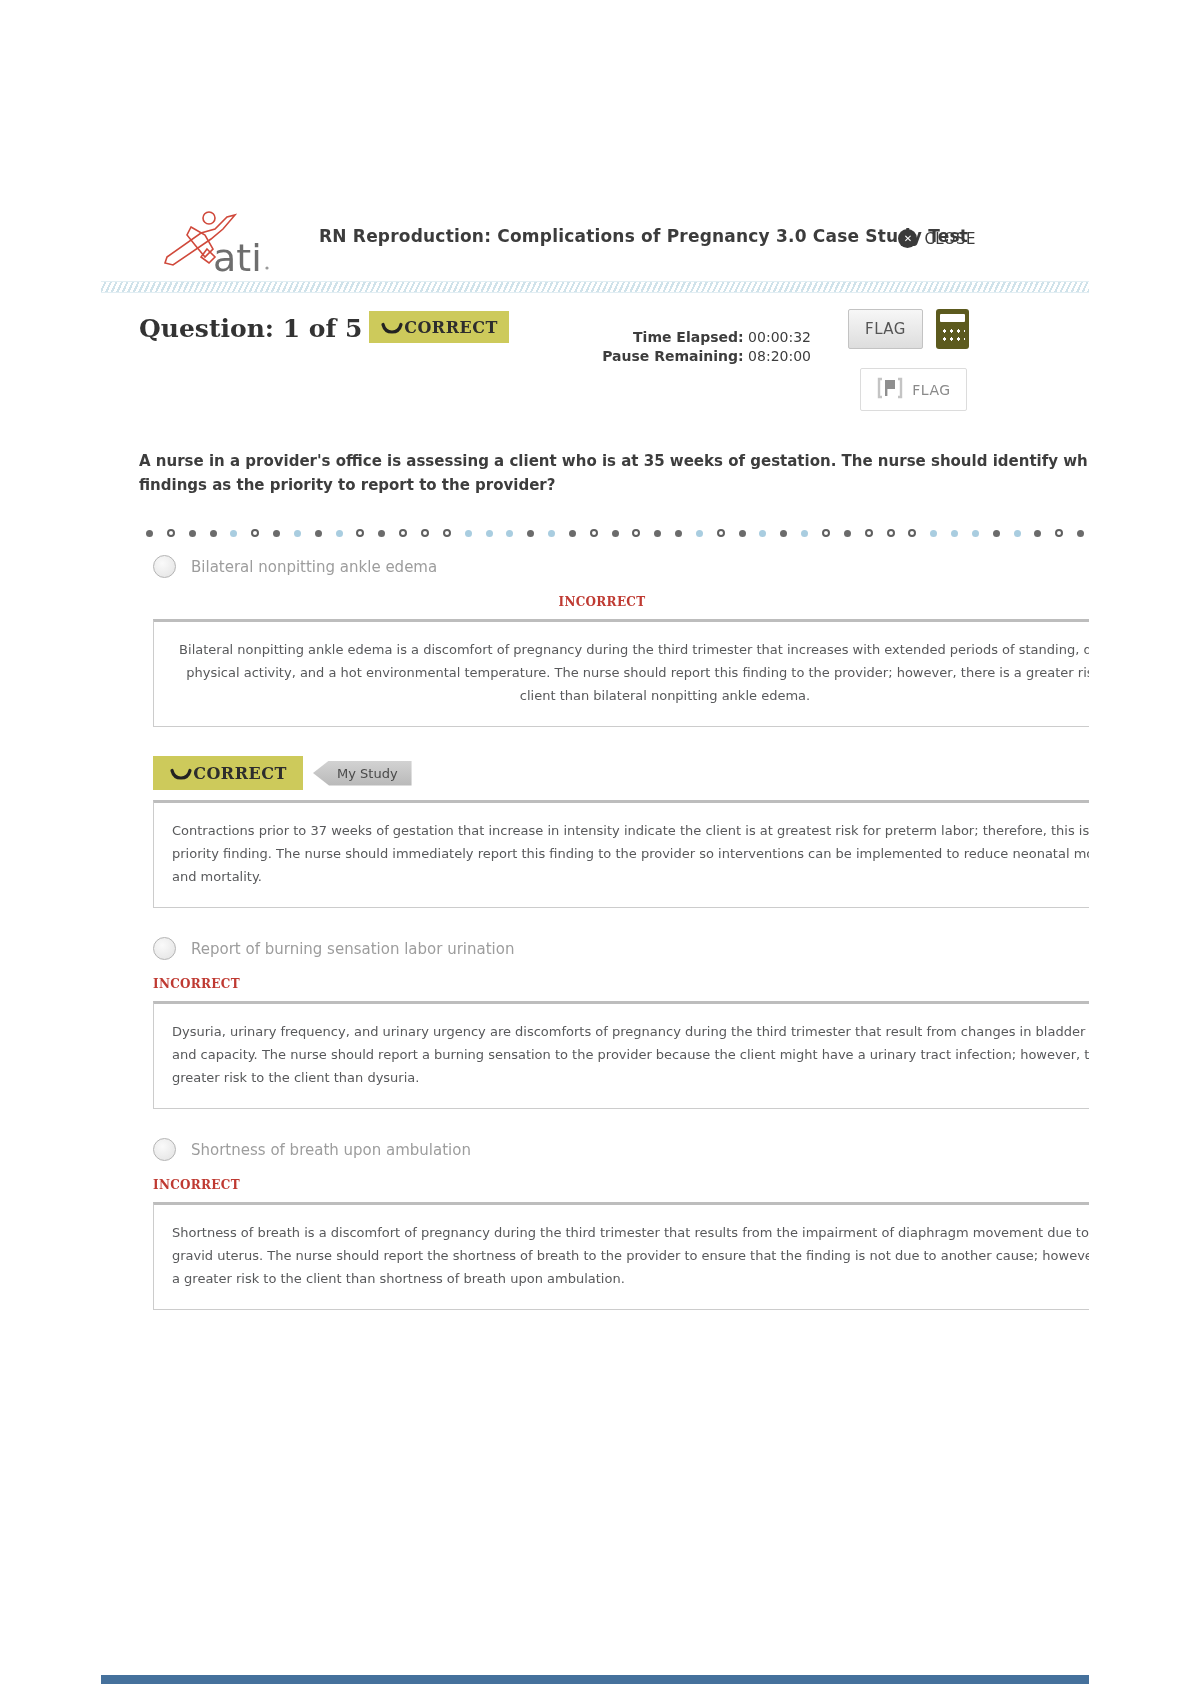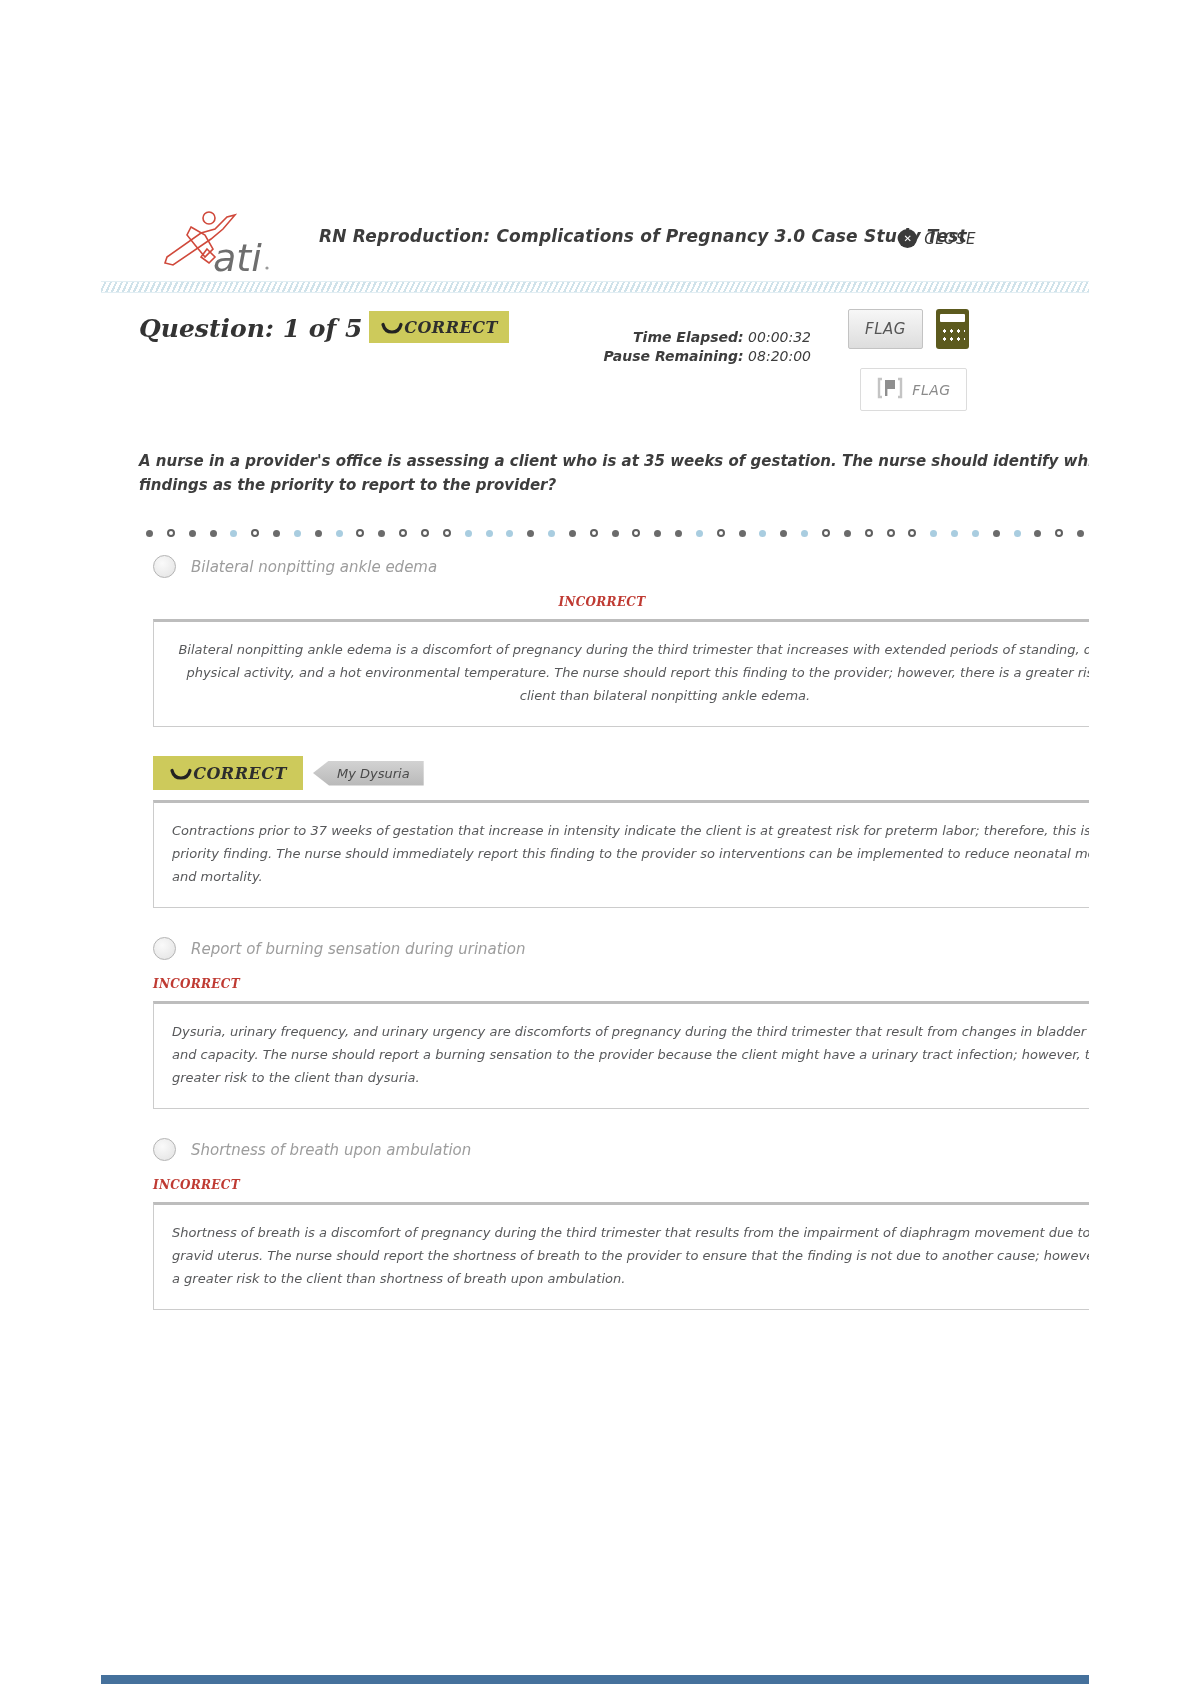--- a/index.html
+++ b/index.html
@@ -1,21 +1,20 @@
 <!DOCTYPE html>
 <html><head>
 <meta charset="utf-8">
 <style>
   * { margin:0; padding:0; box-sizing:border-box; }
   html,body { background:#ffffff; }
   .page {
     position:relative; width:988px; height:1684px; margin:0 auto;
     background:#fff; overflow:hidden;
     font-family:"DejaVu Sans","Liberation Sans",sans-serif;
-    font-style:italic;
   }
 
   
   .topbar { position:relative; height:281px; }
   .logo { position:absolute; left:56px; top:205px; width:115px; height:74px; }
   .logo svg { display:block; }
   .app-title {
     position:absolute; left:218px; top:226px;
     font-size:17px; font-weight:bold; color:#3c3c3c; letter-spacing:.2px;
   }
@@ -269,29 +268,29 @@
     <div class="opt-block">
       <div class="correct-row">
         <div class="badge-correct">
           <span class="smile-icon">
             <svg width="24" height="13" viewBox="0 0 24 13">
               <path d="M3 3.5 C4.5 9.5, 9 11, 12 11 C15 11, 19.5 9.5, 21 3.5" fill="none" stroke="#222" stroke-width="3.2" stroke-linecap="round"></path>
             </svg>
           </span>
           <span>CORRECT</span>
         </div>
-        <div class="my-answer-tag">My Dysuria</div>
+        <div class="my-answer-tag">My Study</div>
       </div>
       <div class="rationale">Contractions prior to 37 weeks of gestation that increase in intensity indicate the client is at greatest risk for preterm labor; therefore, this is the priority finding. The nurse should immediately report this finding to the provider so interventions can be implemented to reduce neonatal morbidity and mortality.</div>
     </div>
 
     <div class="opt-block">
       <div class="option-row">
         <span class="radio"></span>
-        <span class="option-label">Report of burning sensation during urination</span>
+        <span class="option-label">Report of burning sensation labor urination</span>
       </div>
       <div class="result-incorrect">INCORRECT</div>
       <div class="rationale">Dysuria, urinary frequency, and urinary urgency are discomforts of pregnancy during the third trimester that result from changes in bladder function and capacity. The nurse should report a burning sensation to the provider because the client might have a urinary tract infection; however, there is a greater risk to the client than dysuria.</div>
     </div>
 
     <div class="opt-block">
       <div class="option-row">
         <span class="radio"></span>
         <span class="option-label">Shortness of breath upon ambulation</span>
       </div>

